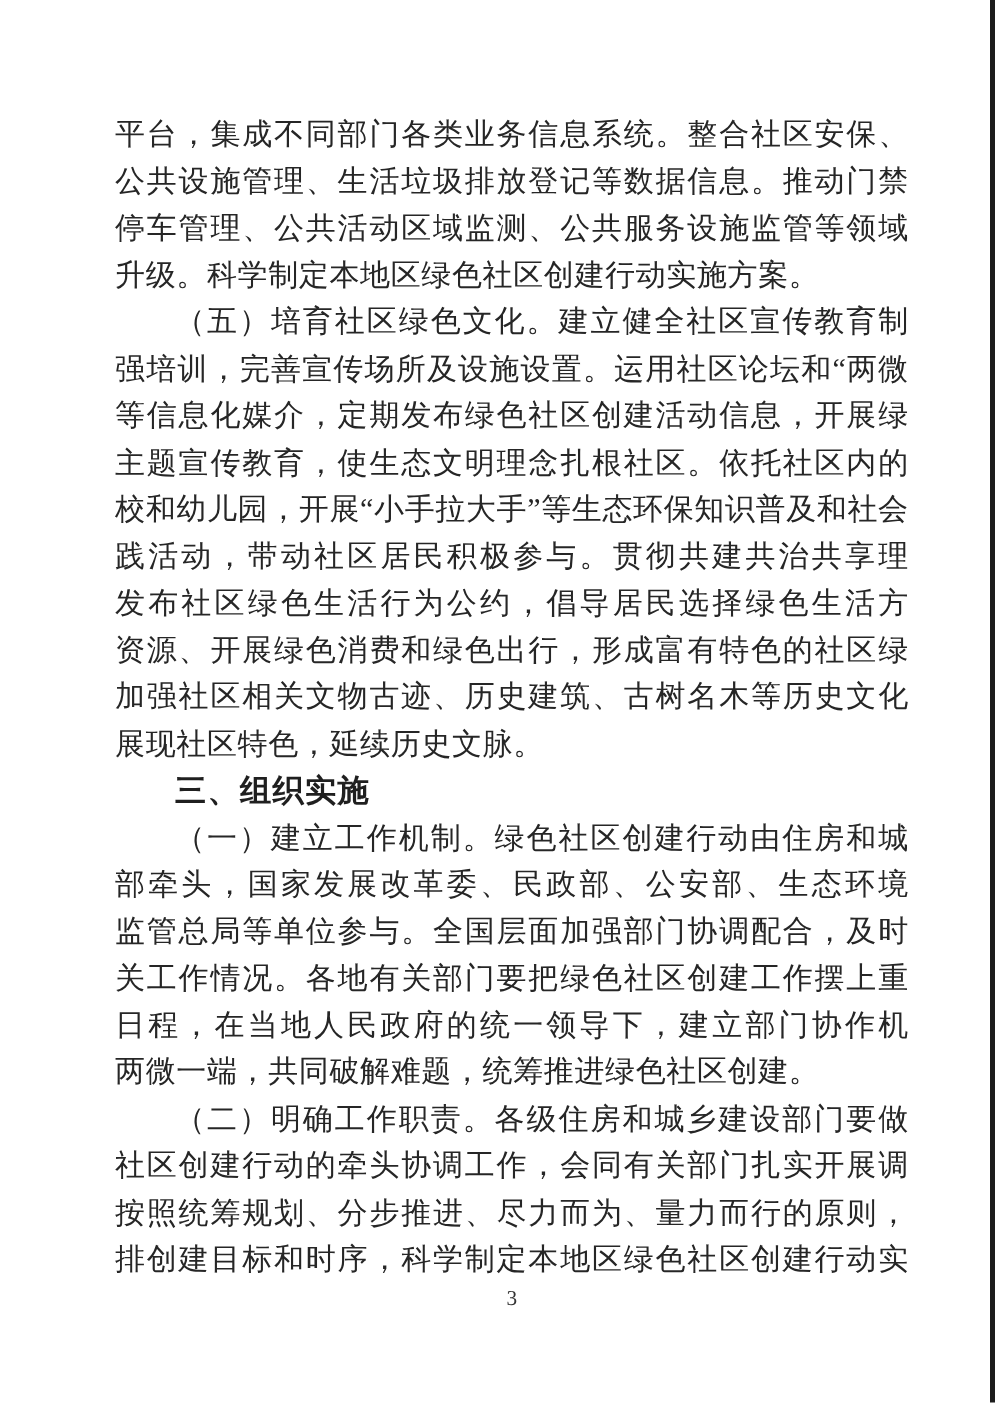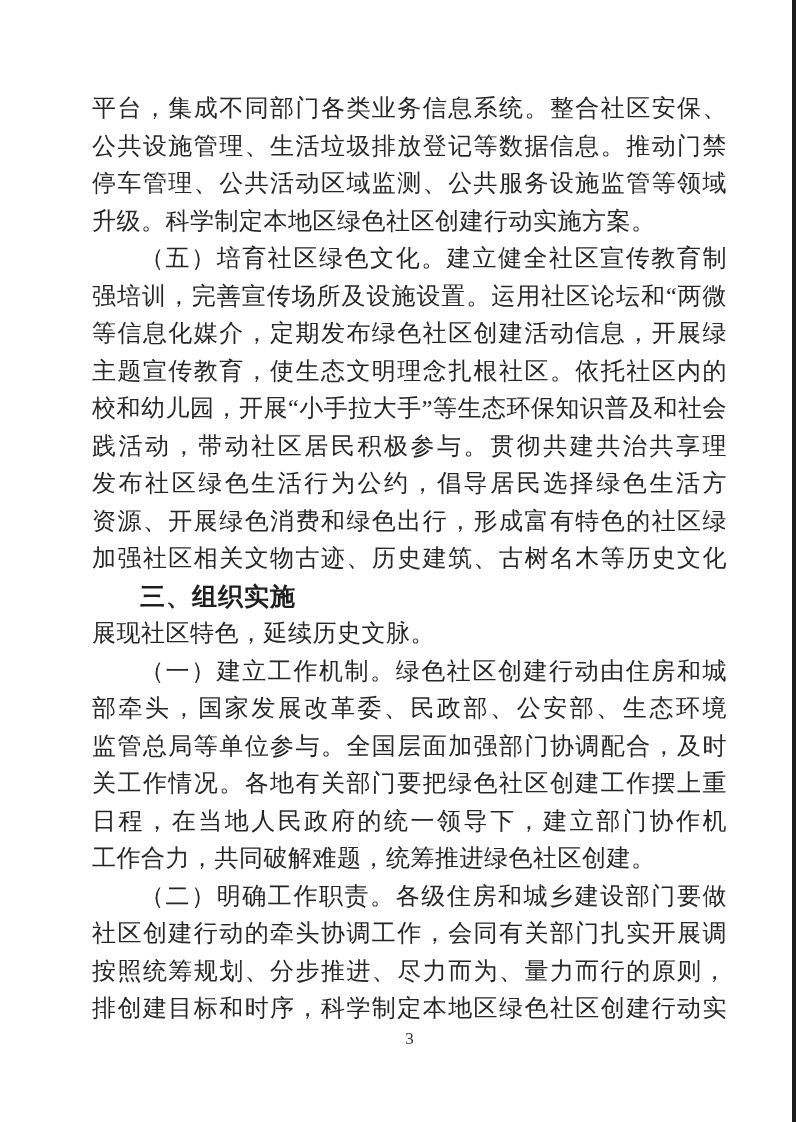--- a/index.html
+++ b/index.html
@@ -74,28 +74,28 @@
       <div class="line plain">升级。科学制定本地区绿色社区创建行动实施方案。</div>
       <div class="line justify indent">（五）培育社区绿色文化。建立健全社区宣传教育制度，加</div>
       <div class="line justify">强培训，完善宣传场所及设施设置。运用社区论坛和“两微一端”</div>
       <div class="line justify">等信息化媒介，定期发布绿色社区创建活动信息，开展绿色生活</div>
       <div class="line justify">主题宣传教育，使生态文明理念扎根社区。依托社区内的中小学</div>
       <div class="line justify">校和幼儿园，开展“小手拉大手”等生态环保知识普及和社会实</div>
       <div class="line justify">践活动，带动社区居民积极参与。贯彻共建共治共享理念，编制</div>
       <div class="line justify">发布社区绿色生活行为公约，倡导居民选择绿色生活方式，节约</div>
       <div class="line justify">资源、开展绿色消费和绿色出行，形成富有特色的社区绿色文化。</div>
       <div class="line justify">加强社区相关文物古迹、历史建筑、古树名木等历史文化保护，</div>
+      <div class="line plain">展现社区特色，延续历史文脉。</div>
       <div class="line heading">三、组织实施</div>
-      <div class="line plain">展现社区特色，延续历史文脉。</div>
       <div class="line justify indent">（一）建立工作机制。绿色社区创建行动由住房和城乡建设</div>
       <div class="line justify">部牵头，国家发展改革委、民政部、公安部、生态环境部、市场</div>
       <div class="line justify">监管总局等单位参与。全国层面加强部门协调配合，及时沟通相</div>
       <div class="line justify">关工作情况。各地有关部门要把绿色社区创建工作摆上重要议事</div>
       <div class="line justify">日程，在当地人民政府的统一领导下，建立部门协作机制，形成</div>
-      <div class="line plain">工作合力，共同破解难题，统筹推进绿色社区创建。</div>
+      <div class="line plain">两微一端，共同破解难题，统筹推进绿色社区创建。</div>
       <div class="line justify indent">（二）明确工作职责。各级住房和城乡建设部门要做好绿色</div>
       <div class="line justify">社区创建行动的牵头协调工作，会同有关部门扎实开展调查研究，</div>
       <div class="line justify">按照统筹规划、分步推进、尽力而为、量力而行的原则，合理安</div>
       <div class="line justify">排创建目标和时序，科学制定本地区绿色社区创建行动实施方案。</div>
     </div>
   <div class="page-number">3</div>
   <div class="edge-line"></div>
 </div>
 
 </body></html>

